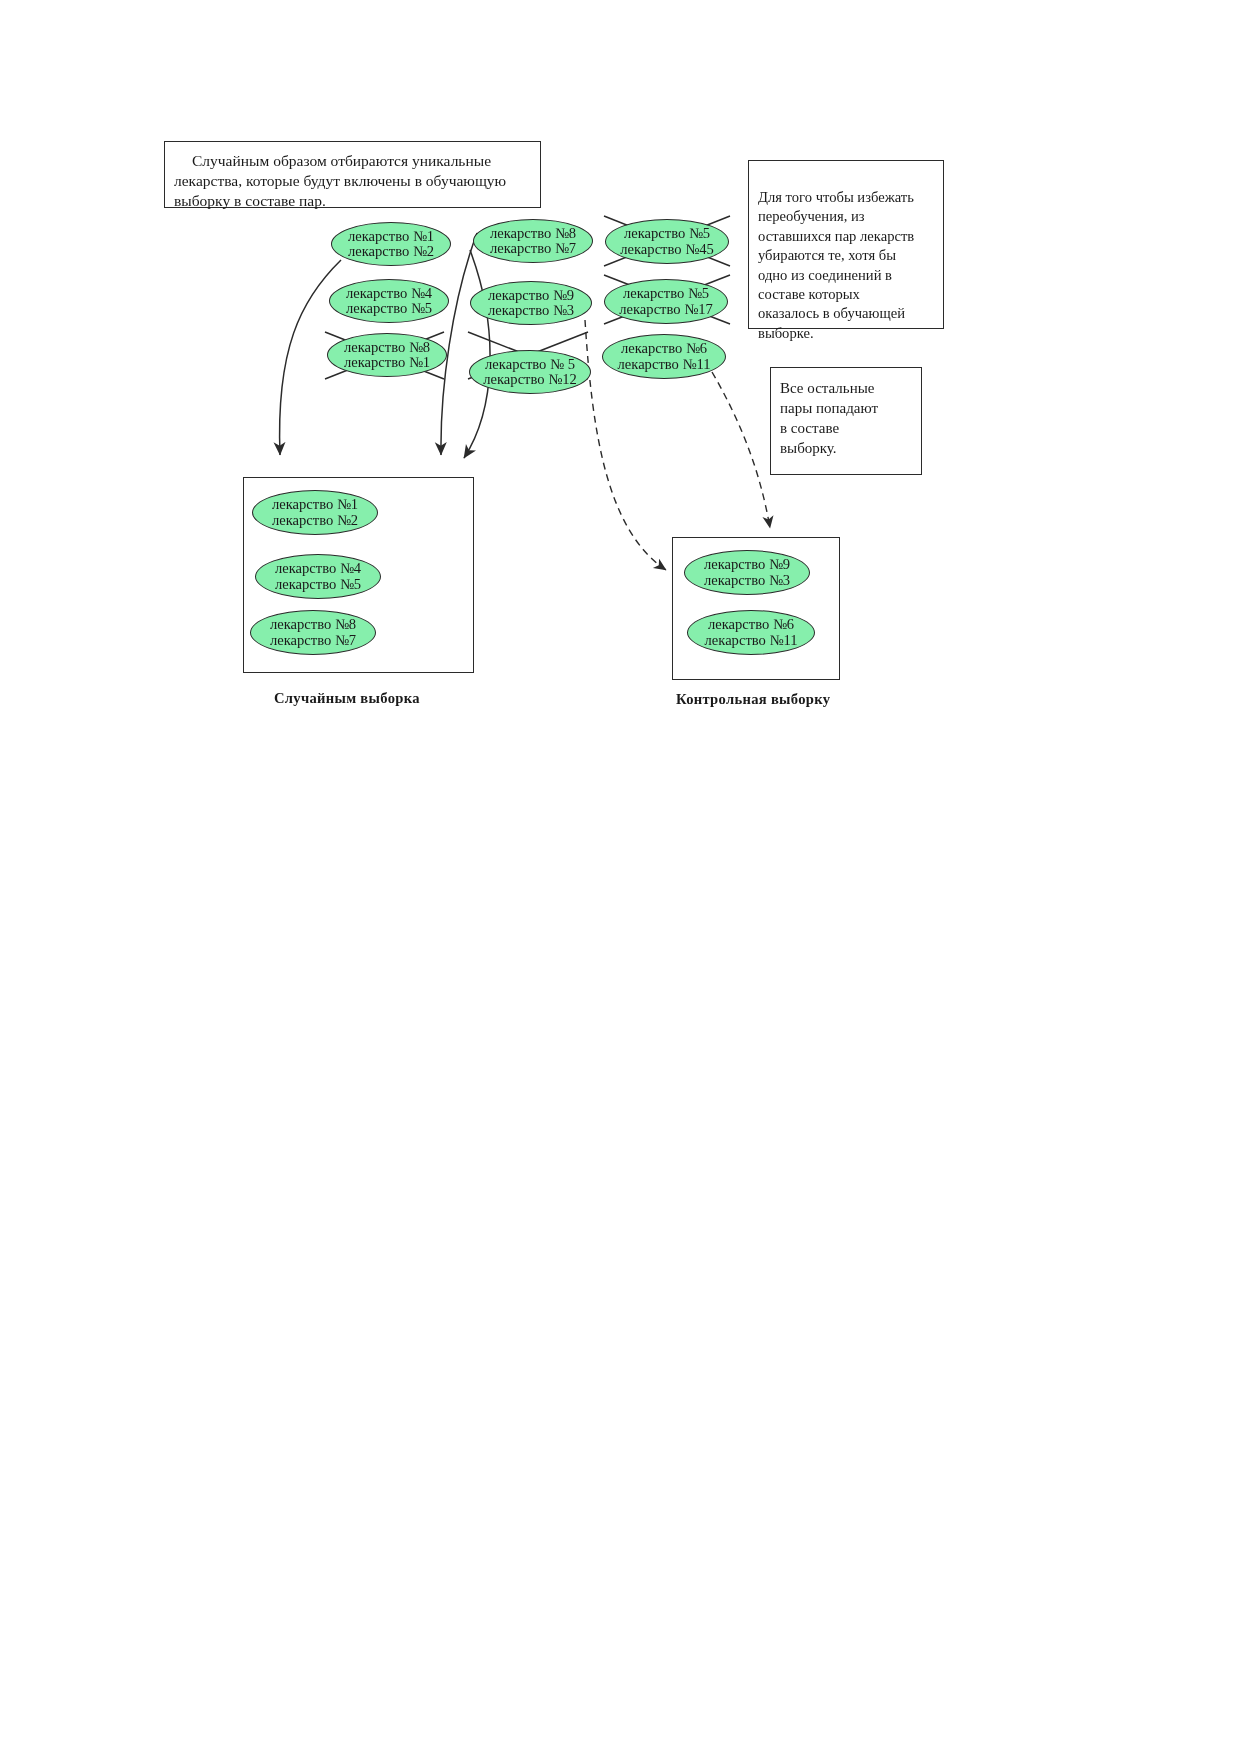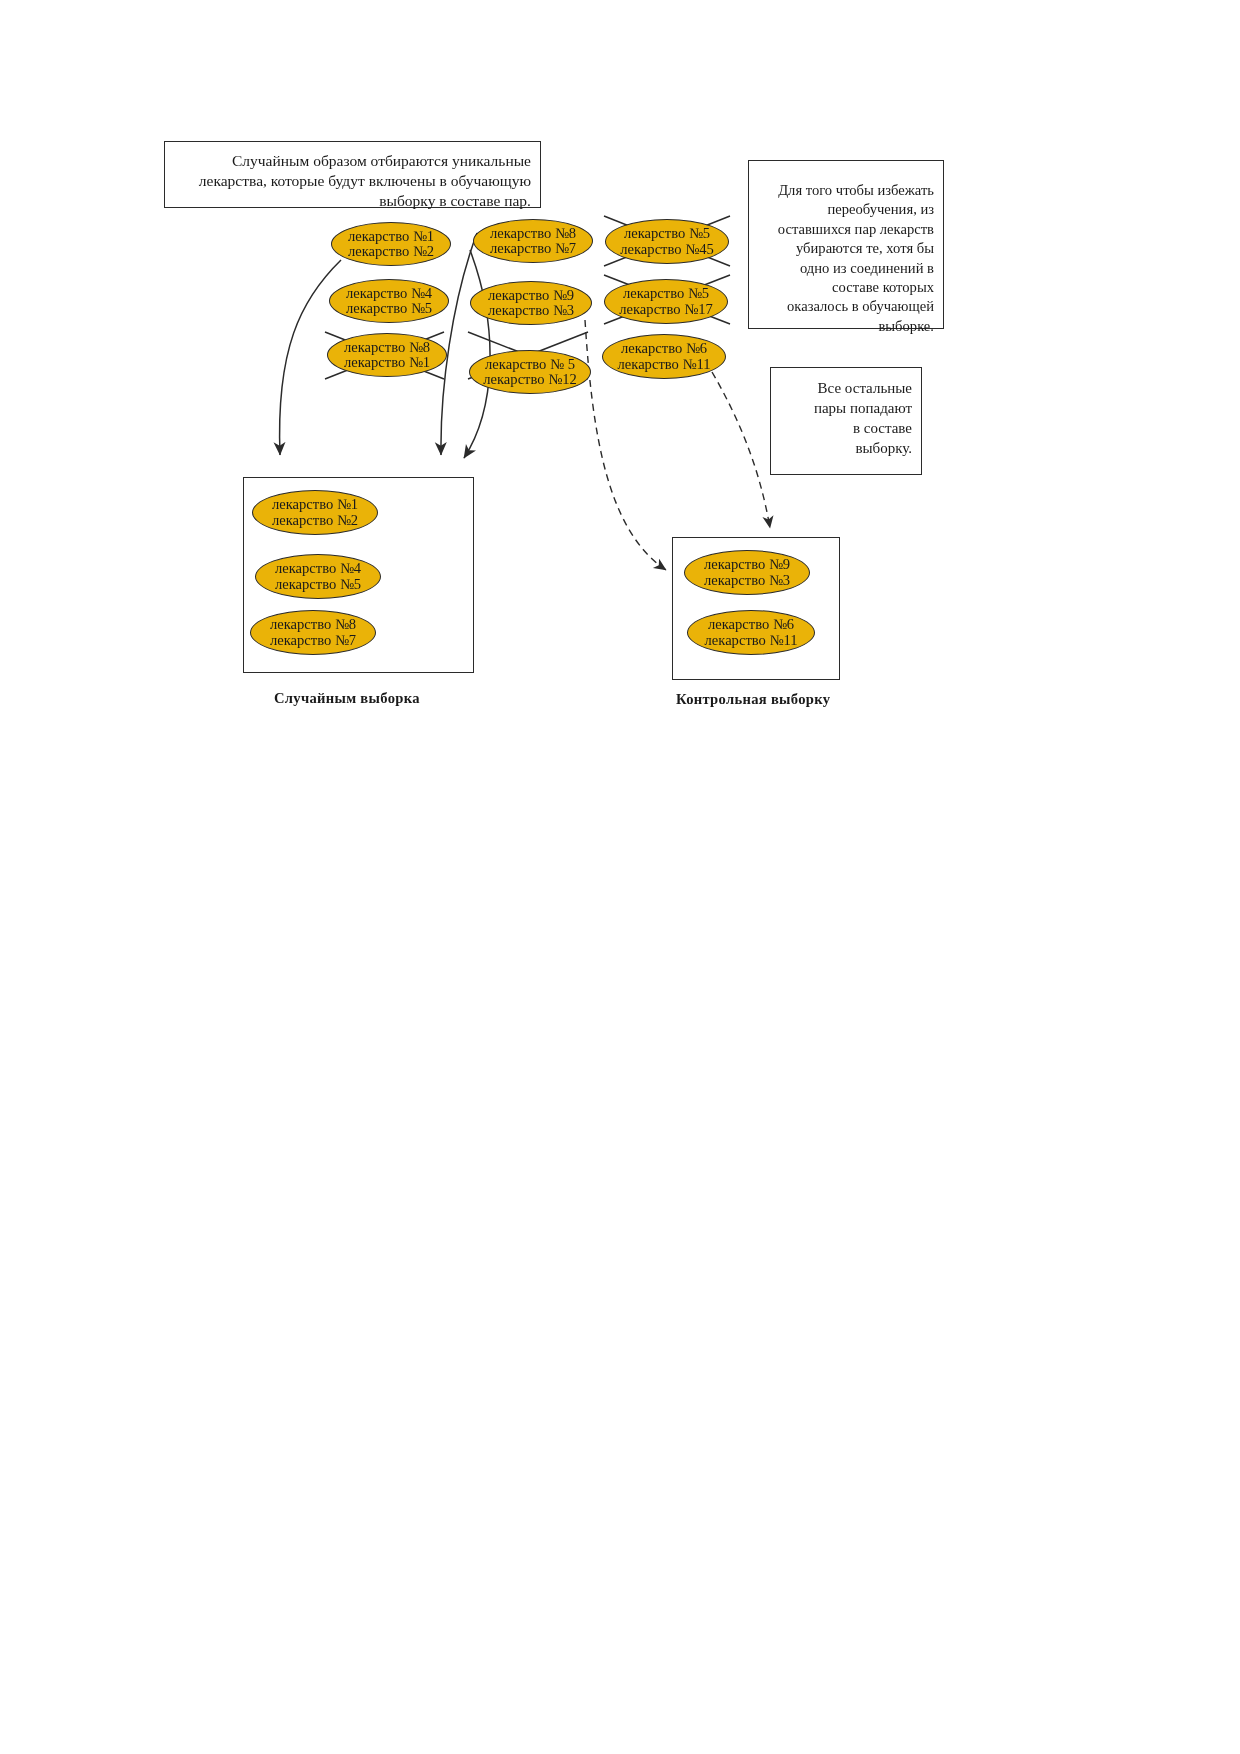--- a/index.html
+++ b/index.html
@@ -16,37 +16,37 @@
 
   
   #wires{position:absolute;left:0;top:0;width:1240px;height:1754px;pointer-events:none;}
 
   
   .note{
     position:absolute;
     box-sizing:border-box;
     border:1.6px solid #2b2b2b;
     background:#ffffff;
-    text-align:right;
+    text-align:left;
     line-height:1.30;
     padding:7px 9px;
     font-size:15.5px;
   }
   .note.n1{left:164px;top:141px;width:377px;height:67px;padding-top:9px;}
   .note.n1 .l1{text-indent:18px;}
-  .note.n2{left:748px;top:160px;width:196px;height:169px;font-size:14.6px;line-height:1.33;padding-top:20px;}
+  .note.n2{left:748px;top:160px;width:196px;height:169px;font-size:14.6px;line-height:1.33;padding-top:27px;}
   .note.n3{left:770px;top:367px;width:152px;height:108px;font-size:15px;line-height:1.34;padding-top:10px;}
 
   
   .pair{
     position:absolute;
     box-sizing:border-box;
     border:1.5px solid #2b2b2b;
     border-radius:50%;
-    background:#eab308;
+    background:#86efac;
     display:flex;
     flex-direction:column;
     align-items:center;
     justify-content:center;
     text-align:center;
     font-size:14.6px;
     line-height:1.06;
     white-space:nowrap;
   }
   .pair span{display:block;}

